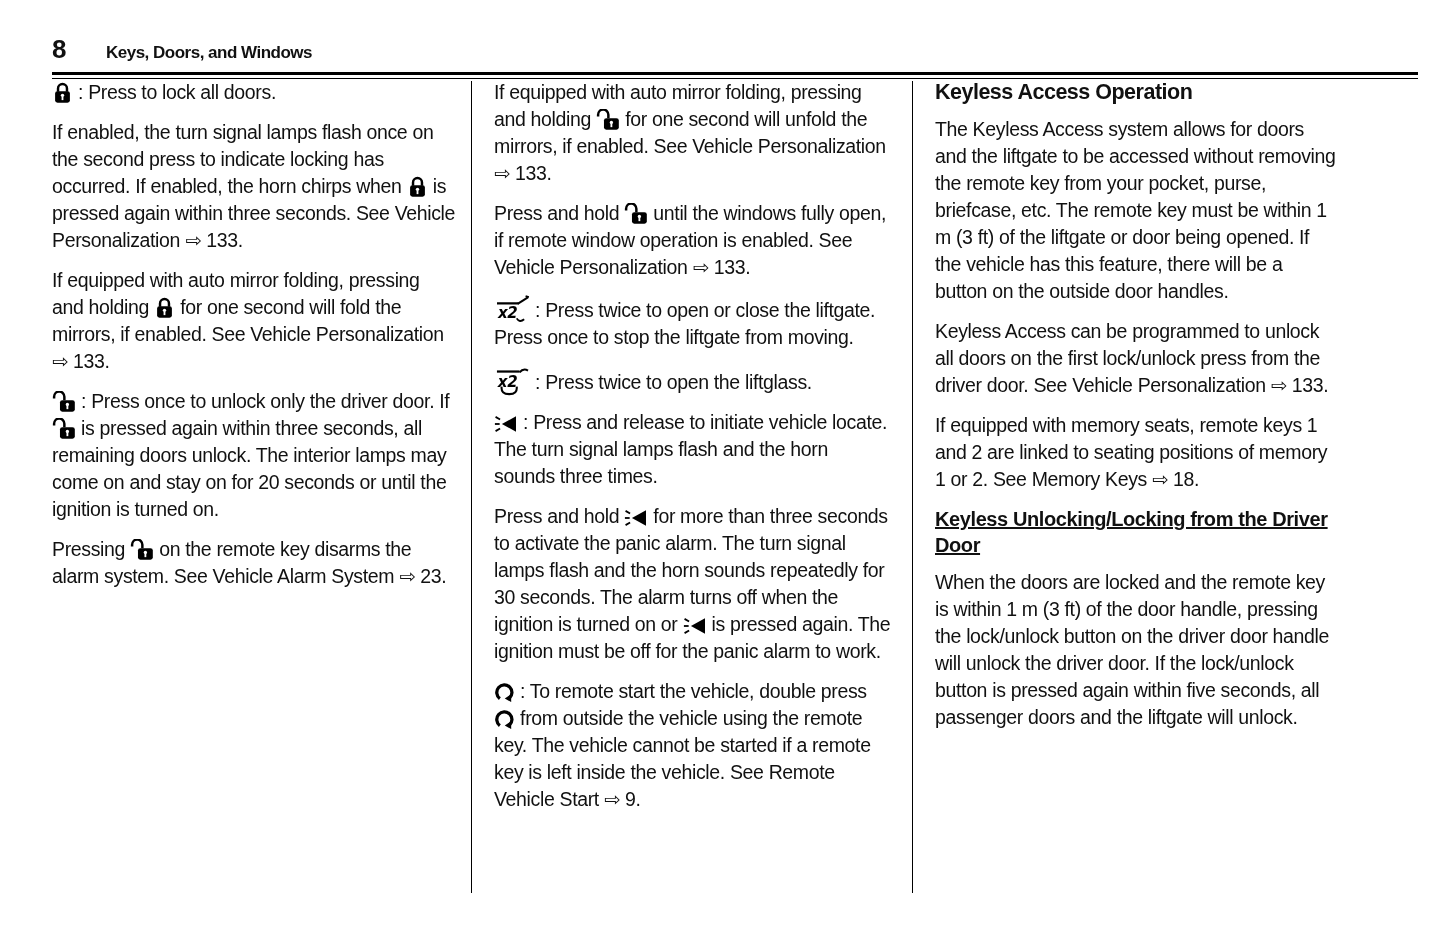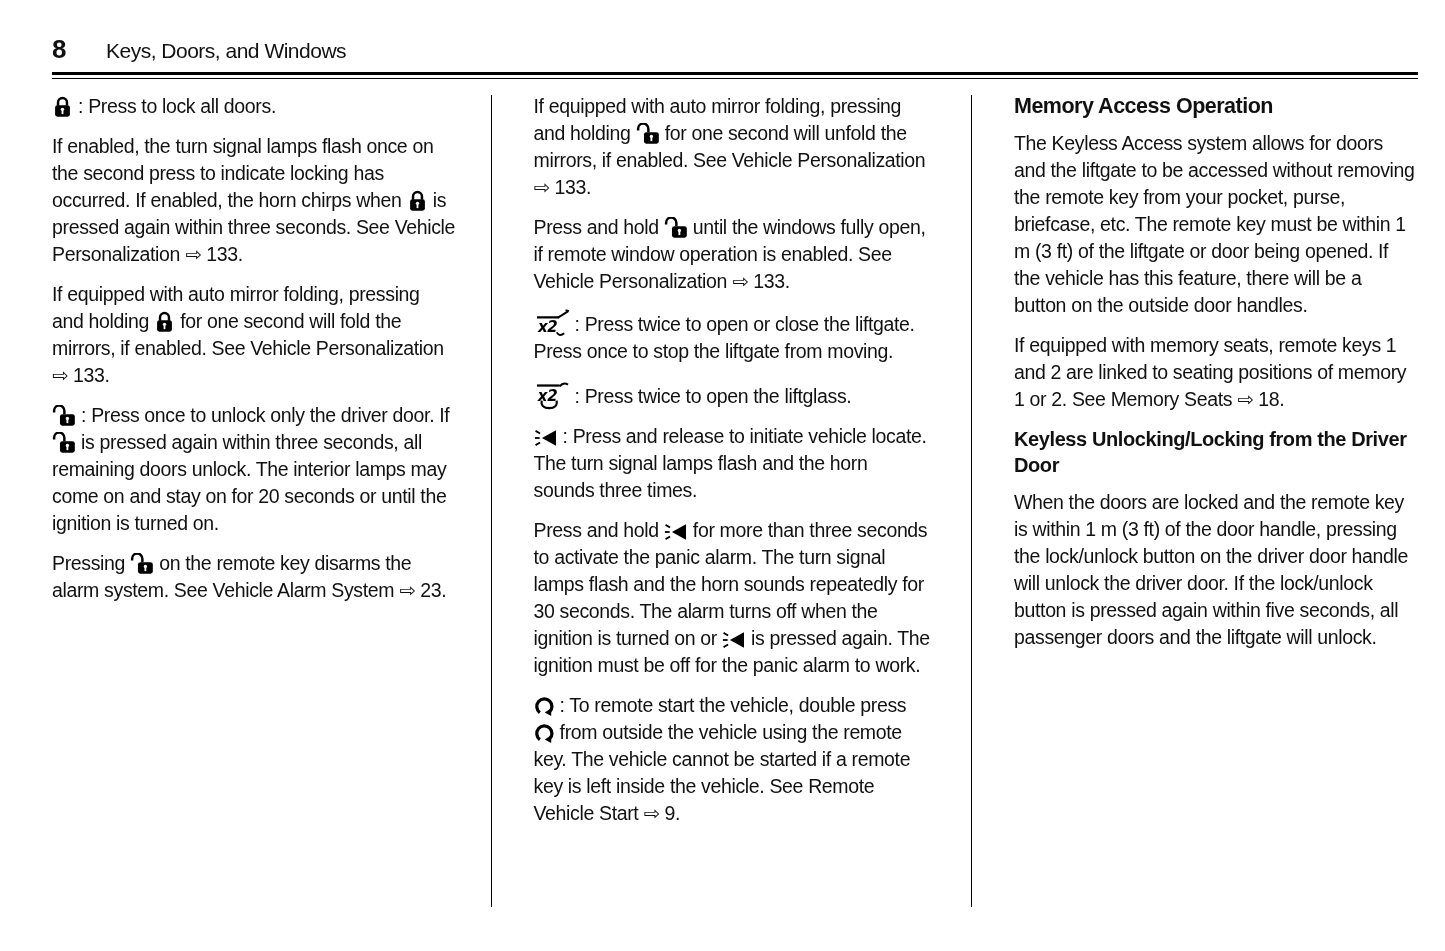--- a/index.html
+++ b/index.html
@@ -4,33 +4,33 @@
 <style>
   html,body{margin:0;padding:0;}
   body{
     width:1445px;height:951px;background:#ffffff;color:#111;
     font-family:"Liberation Sans","DejaVu Sans",sans-serif;
     overflow:hidden;
   }
   .page{padding:34px 27px 0 52px;}
   .hdr-row{display:flex;align-items:baseline;gap:40px;}
   .hdr-num{font-size:26px;font-weight:bold;letter-spacing:-0.5px;}
-  .hdr-title{font-size:21px;font-weight:normal;letter-spacing:-0.5px;}
+  .hdr-title{font-size:17px;font-weight:bold;letter-spacing:-0.5px;}
   .hdr-rule{margin-top:7px;height:3px;border-top:3px solid #000;border-bottom:1px solid #000;}
-  .cols{display:flex;margin-top:14px;justify-content:space-between;}
+  .cols{display:flex;}
   .col{font-size:19.5px;line-height:27px;letter-spacing:-0.35px;}
   .col1{width:404px;}
   .col2{width:398px;}
   .col3{width:404px;}
   .vdiv{width:1px;background:#000;height:812px;flex:none;}
   .d1{margin:2px 22px 0 15px;}
   .d2{margin:2px 22px 0 20px;}
   .col p{margin:0 0 13px 0;}
   .col .h1{font-size:21.5px;font-weight:bold;letter-spacing:-0.5px;margin:0 0 11px 0;line-height:26px;}
-  .col .h2{font-size:20px;font-weight:bold;letter-spacing:-0.4px;margin:4px 0 11px 0;line-height:26px;}
+  .col .h2{font-size:20px;font-weight:bold;letter-spacing:-0.4px;margin:4px 0 11px 0;line-height:26px;text-decoration:underline;}
   .it{}
   .ic{display:inline-block;vertical-align:-5px;line-height:0;}
   .ic svg{display:inline-block;}
   .ic-wide{vertical-align:-7px;}
 </style>
 </head>
 <body>
 
 <div class="page">
   <div class="hdr-row">
@@ -124,20 +124,21 @@
         <p><span class="ic"><svg width="21" height="22" viewBox="0 0 23 24">
               <path d="M6.4 19.2a8.3 8.3 0 1 1 10.4-0.4" fill="none" stroke="#000" stroke-width="3.6"></path>
               <path d="M18.8 14.5v8.5l-7-4z" fill="#000"></path>
             </svg></span> : To remote start the vehicle, double press <span class="ic"><svg width="21" height="22" viewBox="0 0 23 24">
               <path d="M6.4 19.2a8.3 8.3 0 1 1 10.4-0.4" fill="none" stroke="#000" stroke-width="3.6"></path>
               <path d="M18.8 14.5v8.5l-7-4z" fill="#000"></path>
             </svg></span> from outside the vehicle using the remote key. The vehicle cannot be started if a remote key is left inside the vehicle. See <span class="it">Remote Vehicle Start</span> ⇨ <span class="it">9</span>.</p>
       </div>
     <div class="vdiv d2"></div>
     <div class="col col3">
-        <div class="h1">Memory Access Operation</div>
+        <div class="h1">Keyless Access Operation</div>
         <p>The Keyless Access system allows for doors and the liftgate to be accessed without removing the remote key from your pocket, purse, briefcase, etc. The remote key must be within 1 m (3 ft) of the liftgate or door being opened. If the vehicle has this feature, there will be a button on the outside door handles.</p>
-        <p>If equipped with memory seats, remote keys 1 and 2 are linked to seating positions of memory 1 or 2. See <span class="it">Memory Seats</span> ⇨ <span class="it">18</span>.</p>
+        <p>Keyless Access can be programmed to unlock all doors on the first lock/unlock press from the driver door. See <span class="it">Vehicle Personalization</span> ⇨ <span class="it">133</span>.</p>
+        <p>If equipped with memory seats, remote keys 1 and 2 are linked to seating positions of memory 1 or 2. See <span class="it">Memory Keys</span> ⇨ <span class="it">18</span>.</p>
         <div class="h2">Keyless Unlocking/Locking from the Driver Door</div>
         <p>When the doors are locked and the remote key is within 1 m (3 ft) of the door handle, pressing the lock/unlock button on the driver door handle will unlock the driver door. If the lock/unlock button is pressed again within five seconds, all passenger doors and the liftgate will unlock.</p>
       </div>
   </div>
 </div>
 
 </body></html>

